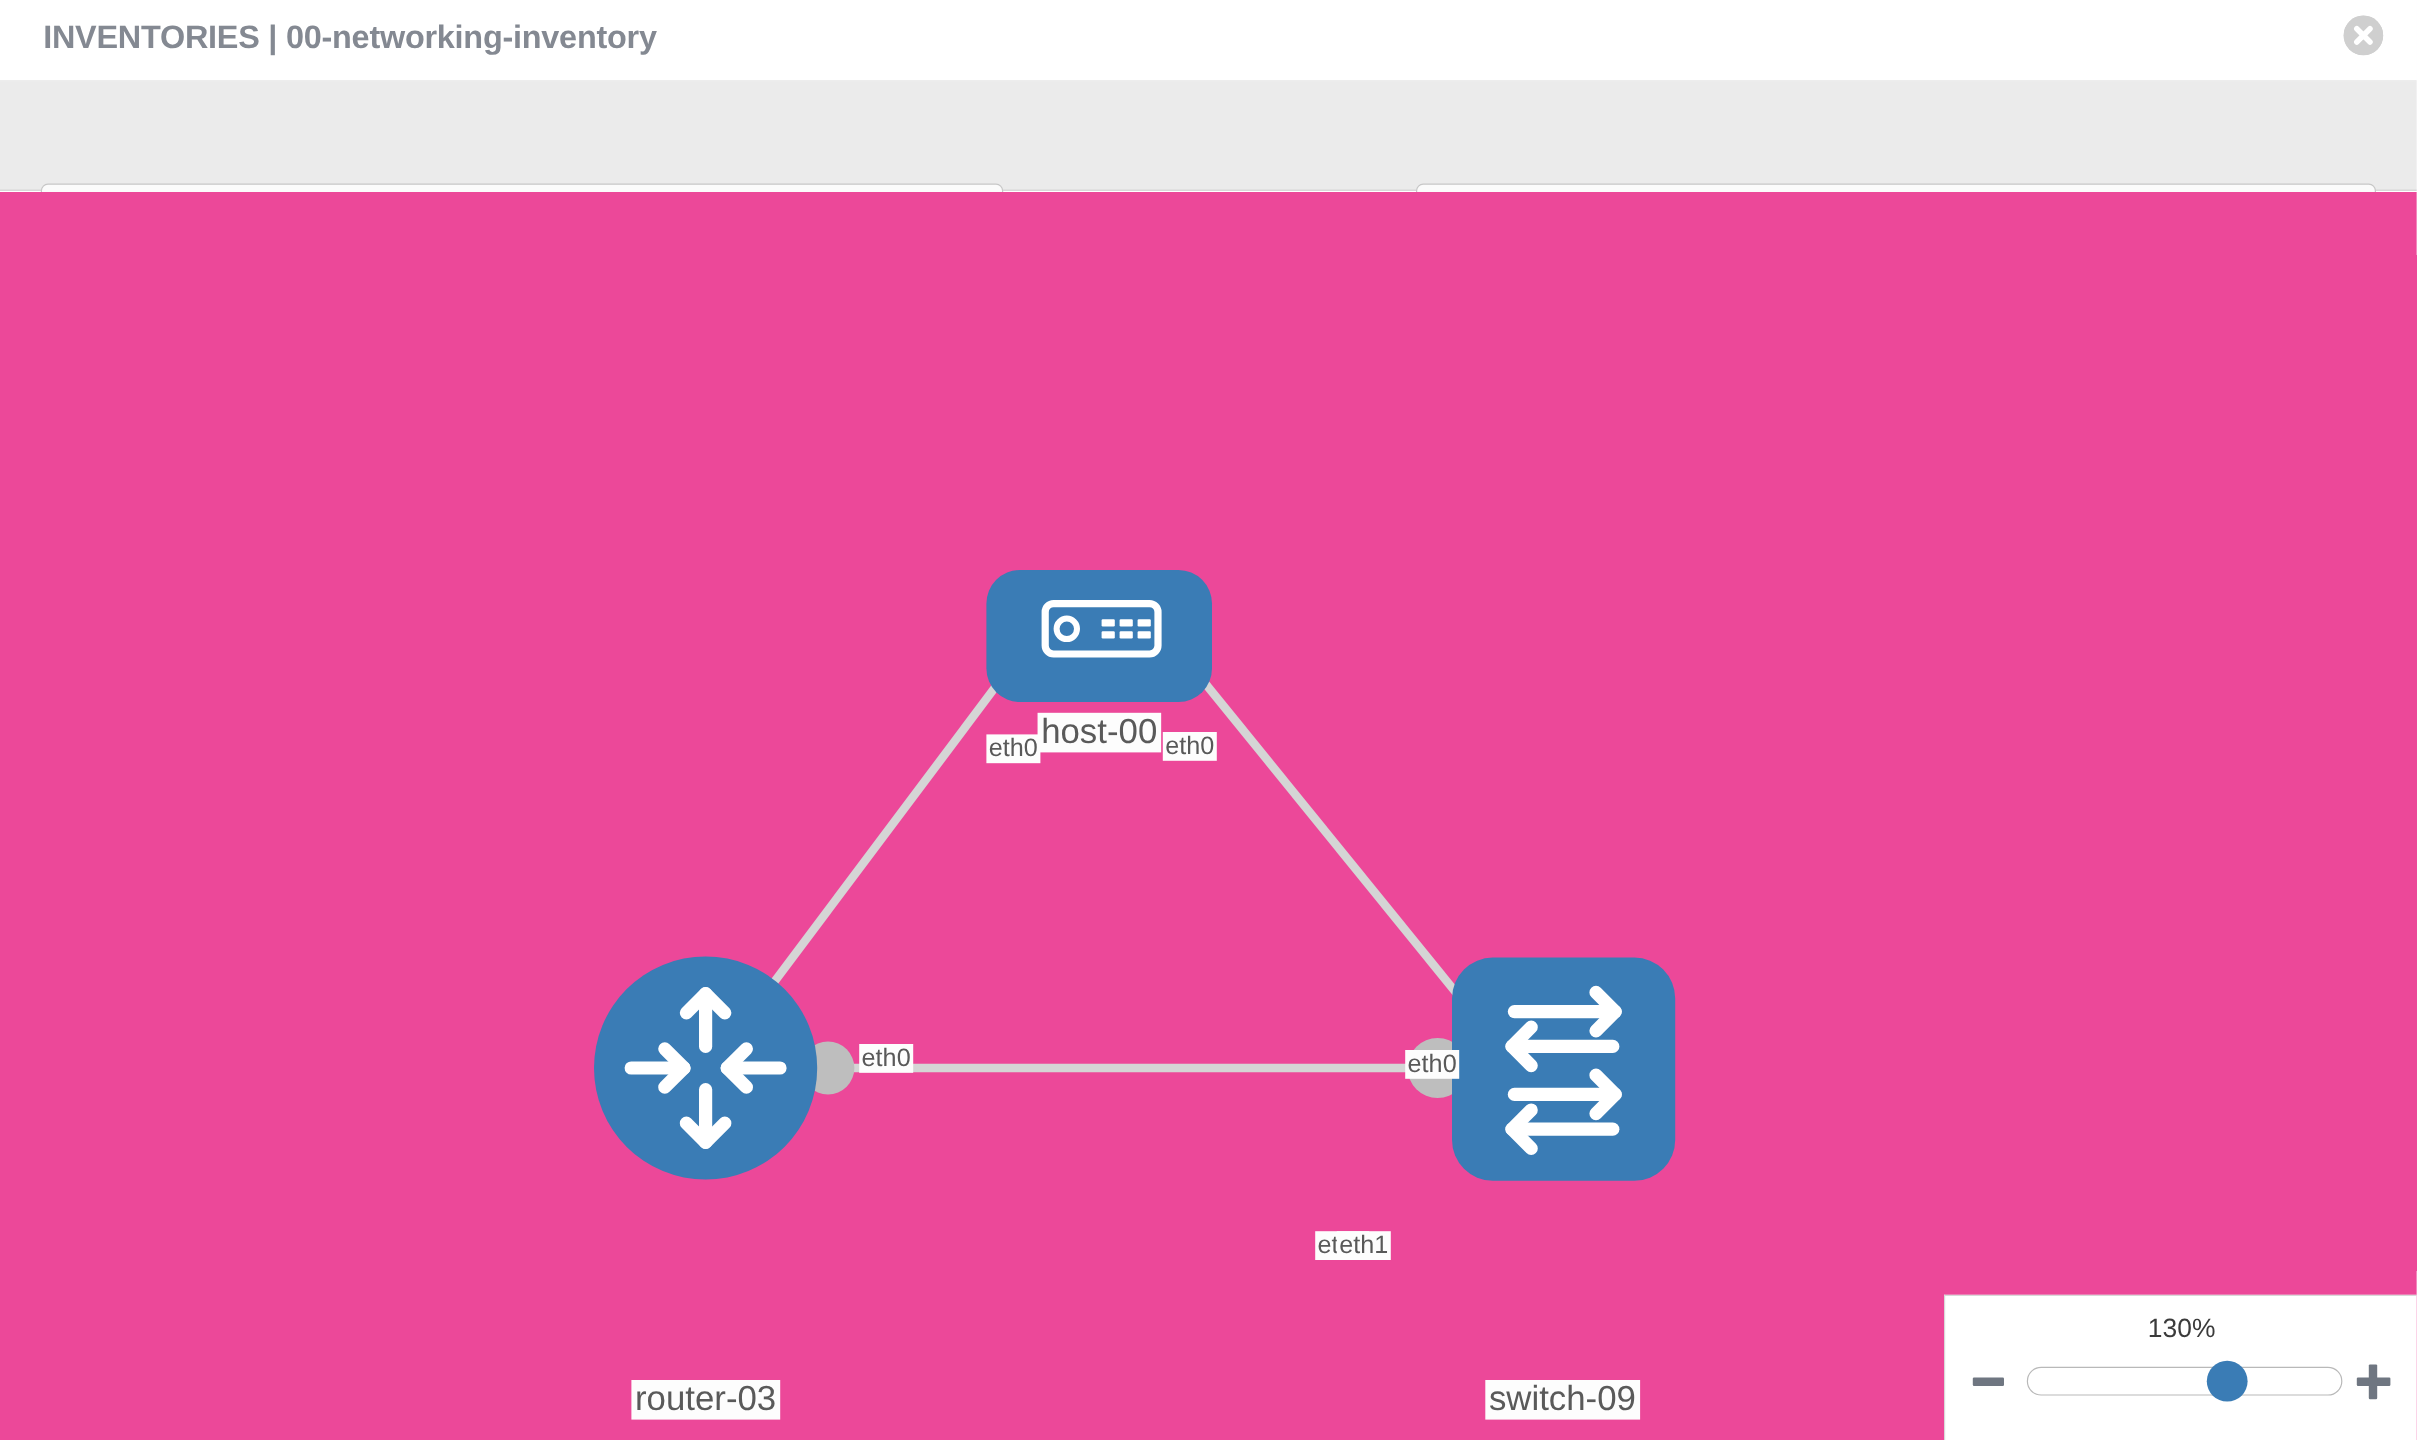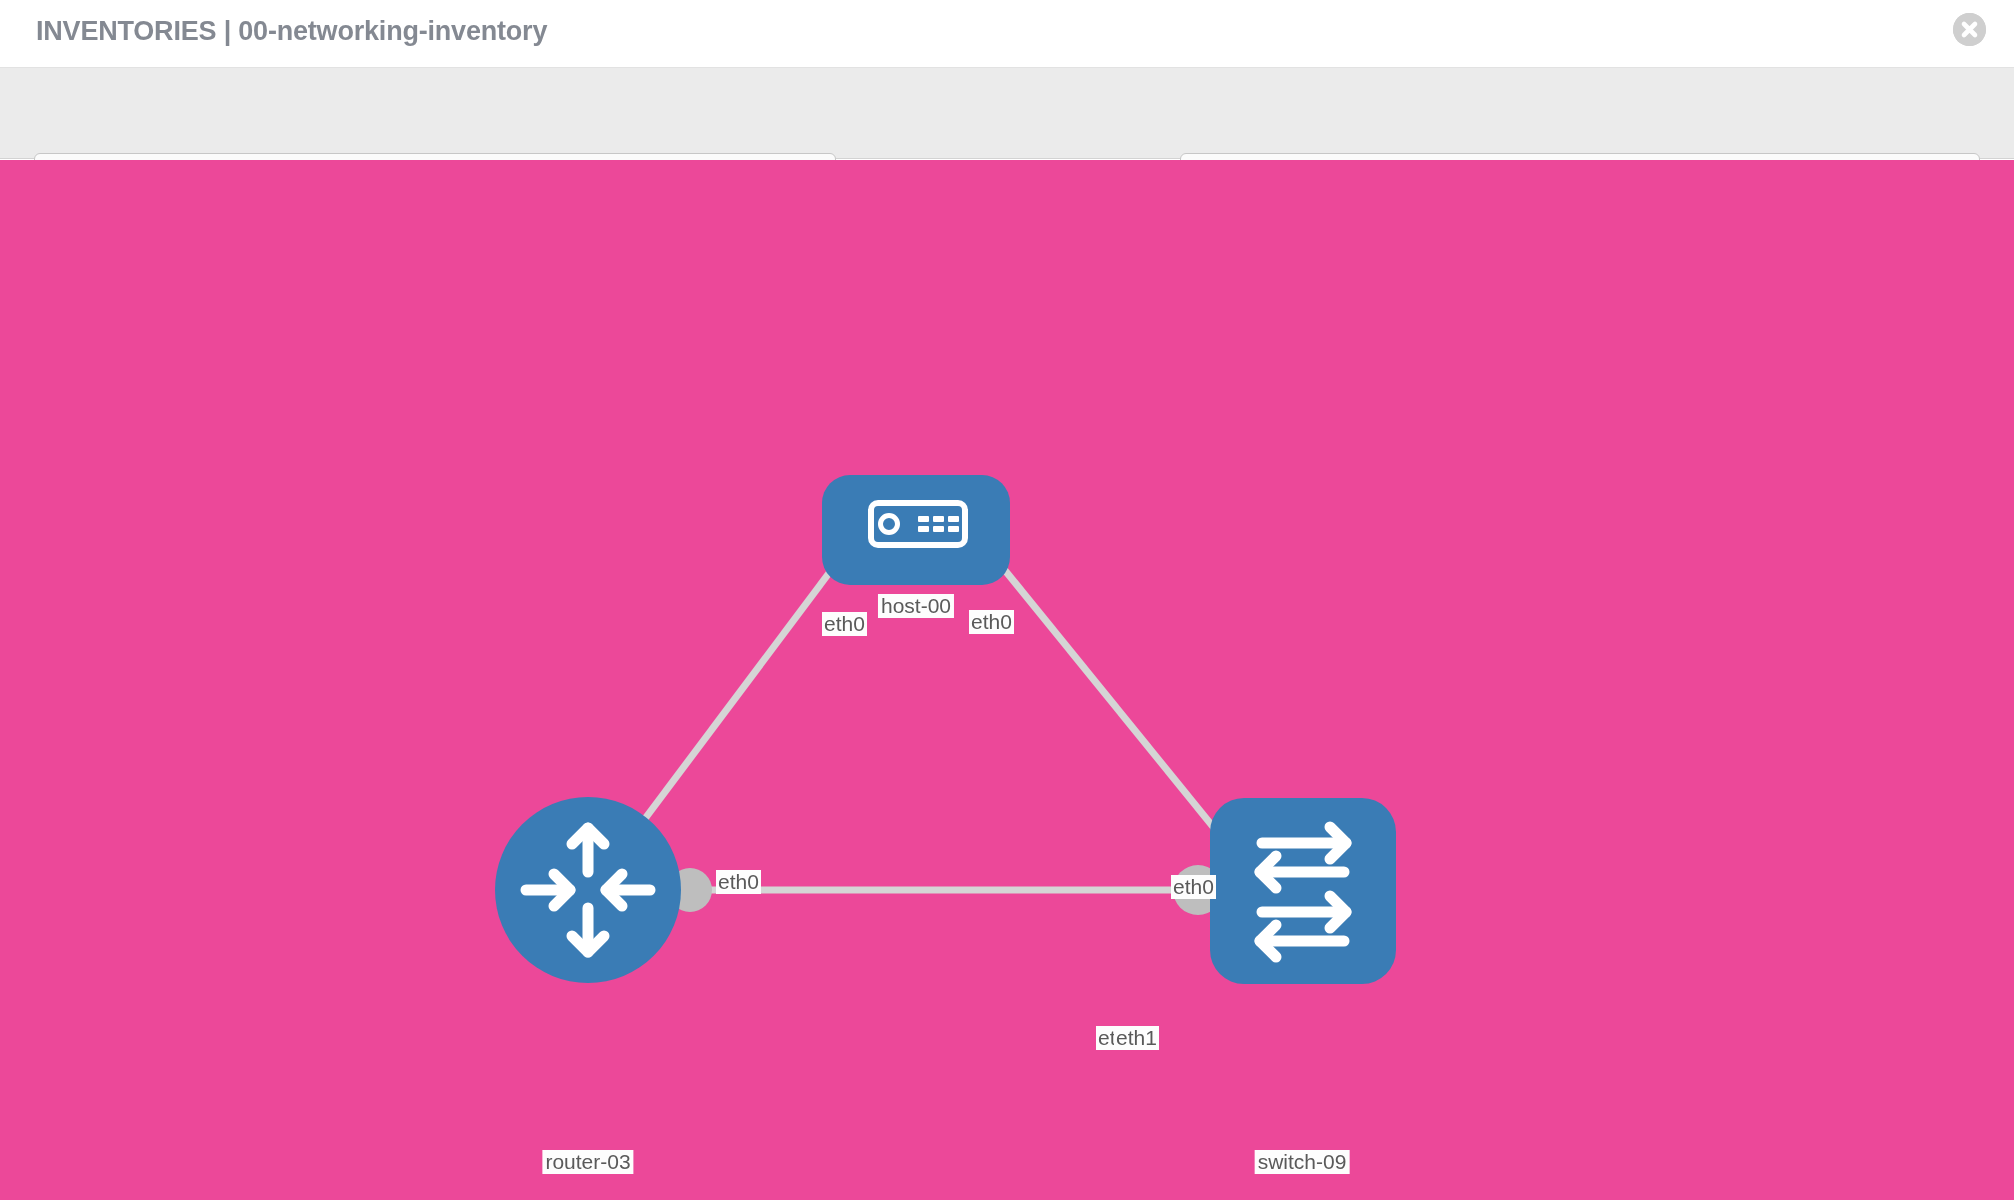--- a/index.html
+++ b/index.html
@@ -133,21 +133,21 @@
   #topology-svg {
     position: absolute;
     left: 0; top: 0;
     width: 2014px;
     height: 1040px;
   }
 
   
   .node-label {
     position: absolute;
-    font-size: 21px;
+    font-size: 29px;
     color: #5a5a5a;
     background: #fdfdfd;
     white-space: nowrap;
     padding: 0 3px;
     transform: translateX(-50%);
   }
 
   .edge-label {
     position: absolute;
     font-size: 21px;
@@ -353,14 +353,29 @@
     <div class="edge-label" style="left:716px; top:710px;">eth0</div>
     <div class="edge-label" style="left:1171px; top:715px;">eth0</div>
     <div class="edge-label" style="left:1096px; top:866px;">eth0</div>
     <div class="edge-label" style="left:1114px; top:866px;text-align:center;">eth1</div>
 
     <div class="node-label" style="left:916px; top:434px;">host-00</div>
     <div class="node-label" style="left:588px; top:990px;">router-03</div>
     <div class="node-label" style="left:1302px; top:990px;">switch-09</div>
   </div>
 
+  <div class="zoom-panel">
+    <div class="zoom-value">130%</div>
+    <div class="zoom-row">
+      <div class="zoom-minus">
+          <i></i>
+        </div>
+      <div class="zoom-track">
+        <div class="zoom-thumb" id="zoom-thumb" style="left: 148.85px;"></div>
+      </div>
+      <div class="zoom-plus">
+          <i></i>
+          <b></b>
+        </div>
+    </div>
+  </div>
 
 </div>
 
 </body></html>

